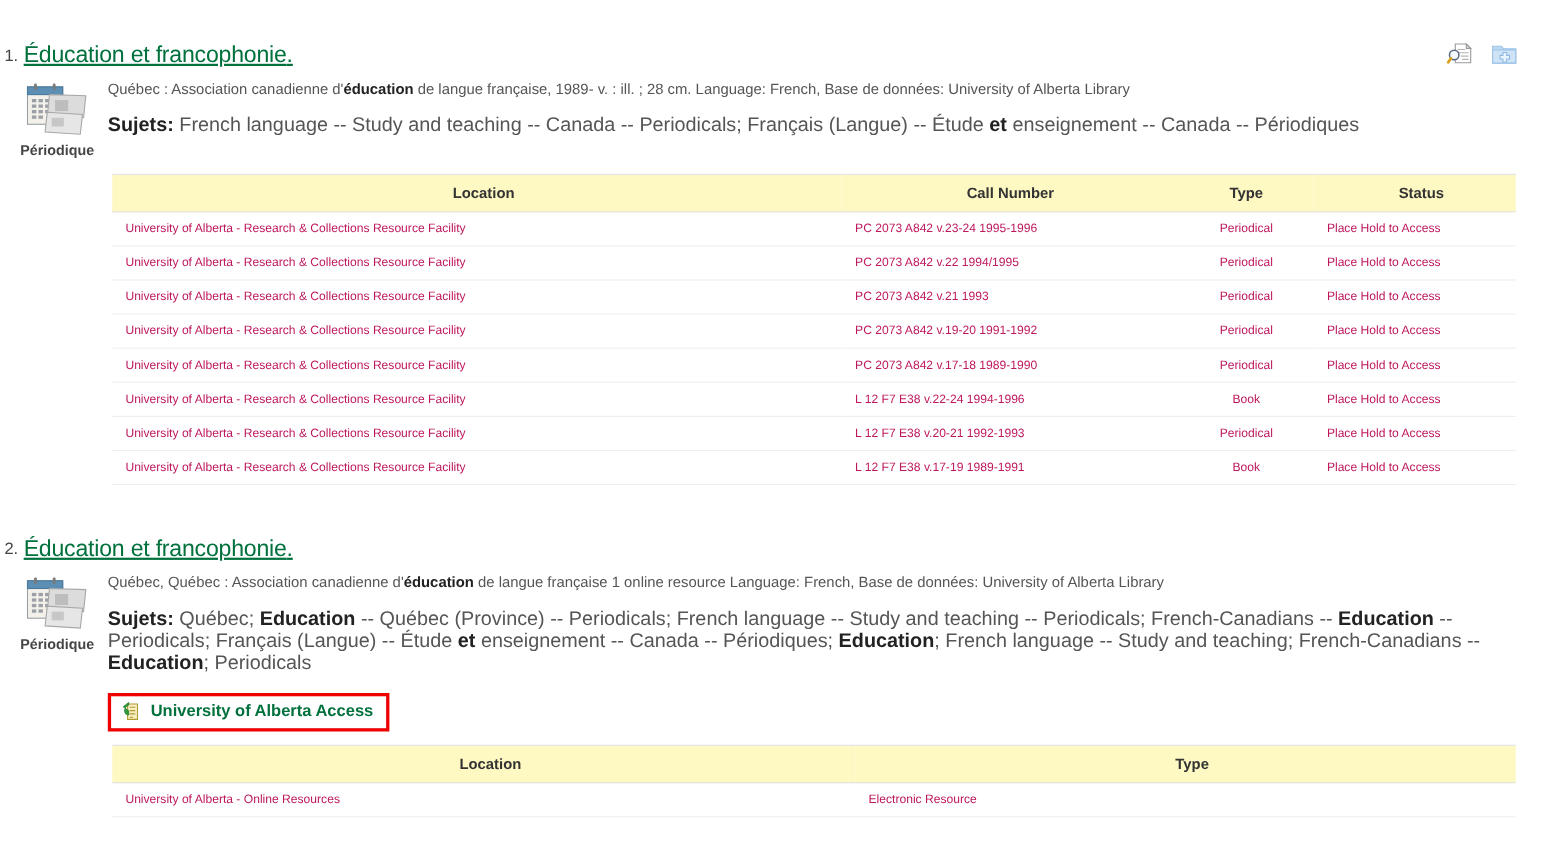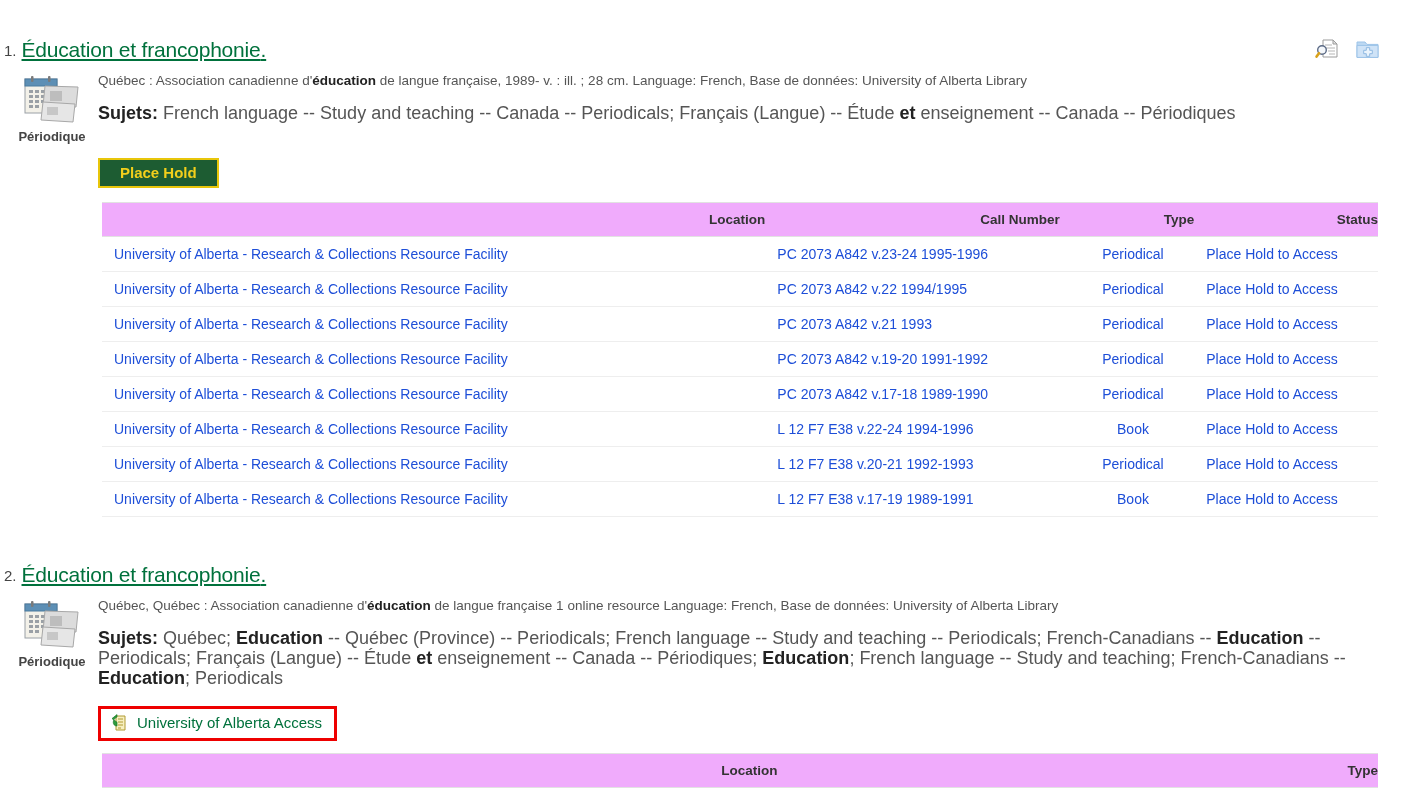--- a/index.html
+++ b/index.html
@@ -134,21 +134,21 @@
     padding: 1px 2px 1px 2px;
   }
   .access-link {
     display: inline-flex;
     align-items: center;
     gap: 8px;
     background: #ffffff;
     padding: 4px 10px 5px 8px;
     color: #00713c;
     font-size: 15px;
-    font-weight: normal;
+    font-weight: bold;
     cursor: pointer;
     line-height: 18px;
   }
   .access-icon {
     width: 18px;
     height: 18px;
     display: block;
   }
 
   
@@ -156,32 +156,32 @@
     padding-left: 102px;
     padding-right: 25px;
     margin-top: 14px;
   }
   table.holdings {
     width: 100%;
     border-collapse: collapse;
     table-layout: fixed;
   }
   table.holdings thead th {
-    background: #f0abfc;
-    text-align: right;
+    background: #fef9c3;
+    text-align: center;
     font-size: 13.5px;
     font-weight: bold;
     color: #333333;
     padding: 9px 0 9px 12px;
     border-top: 1px solid #e2e2e2;
     border-bottom: 1px solid #e2e2e2;
   }
   table.holdings tbody td {
-    font-size: 14px;
-    color: #1d4ed8;
+    font-size: 11px;
+    color: #be185d;
     padding: 9px 0 9px 12px;
     border-bottom: 1px solid #eeeeee;
     white-space: nowrap;
     overflow: hidden;
     text-overflow: ellipsis;
   }
   .col-loc   { width: 53%; }
   .col-call  { width: 23%; }
   .col-type  { width: 10%; text-align: center; }
   .col-stat  { width: 14%; }
@@ -256,23 +256,20 @@
         </span>
         <div class="thumb-label">Périodique</div>
       </div>
 
       <div class="detail-col">
         <div class="meta-line"><span>Québec : Association canadienne d'</span><b>éducation</b><span> de langue française, 1989- v. : ill. ; 28 cm. Language: French, Base de données: University of Alberta Library</span></div>
         <div class="subjects"><b>Sujets:</b><span id="subj1"> French language -- Study and teaching -- Canada -- Periodicals; Français (Langue) -- Étude <b>et</b> enseignement -- Canada -- Périodiques</span></div>
       </div>
     </div>
 
-    <div class="btn-row">
-      <span class="place-hold-btn">Place Hold</span>
-    </div>
 
     <div class="holdings-wrap">
       <table class="holdings">
         <thead>
           <tr>
             <th class="col-loc">Location</th>
             <th class="col-call">Call Number</th>
             <th class="col-type">Type</th>
             <th class="col-stat">Status</th>
           </tr>

